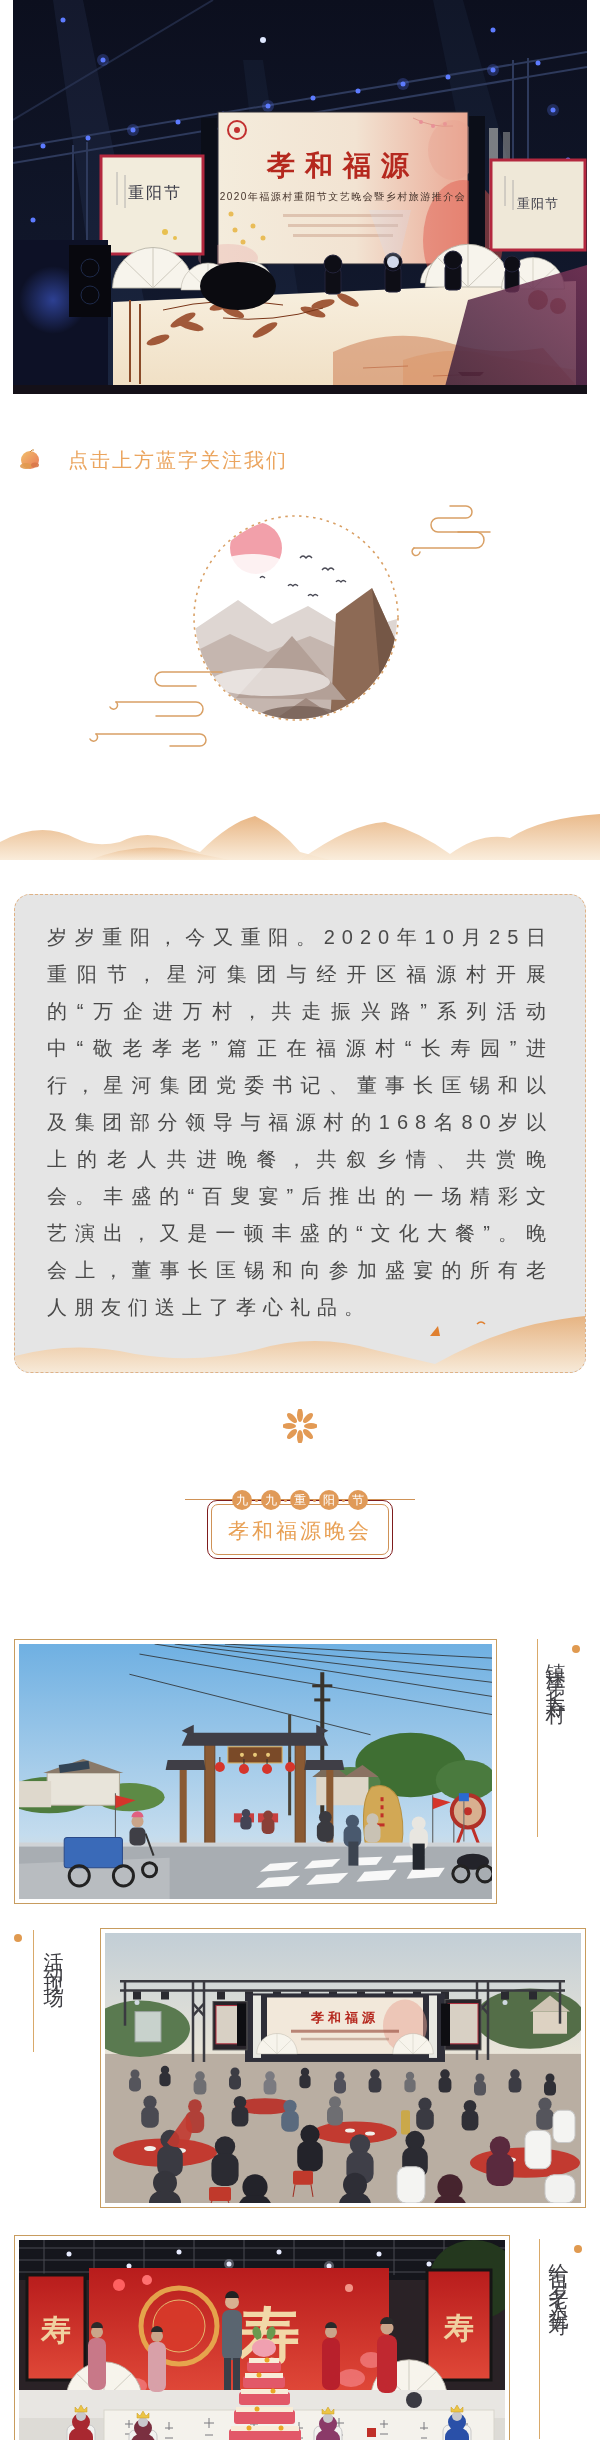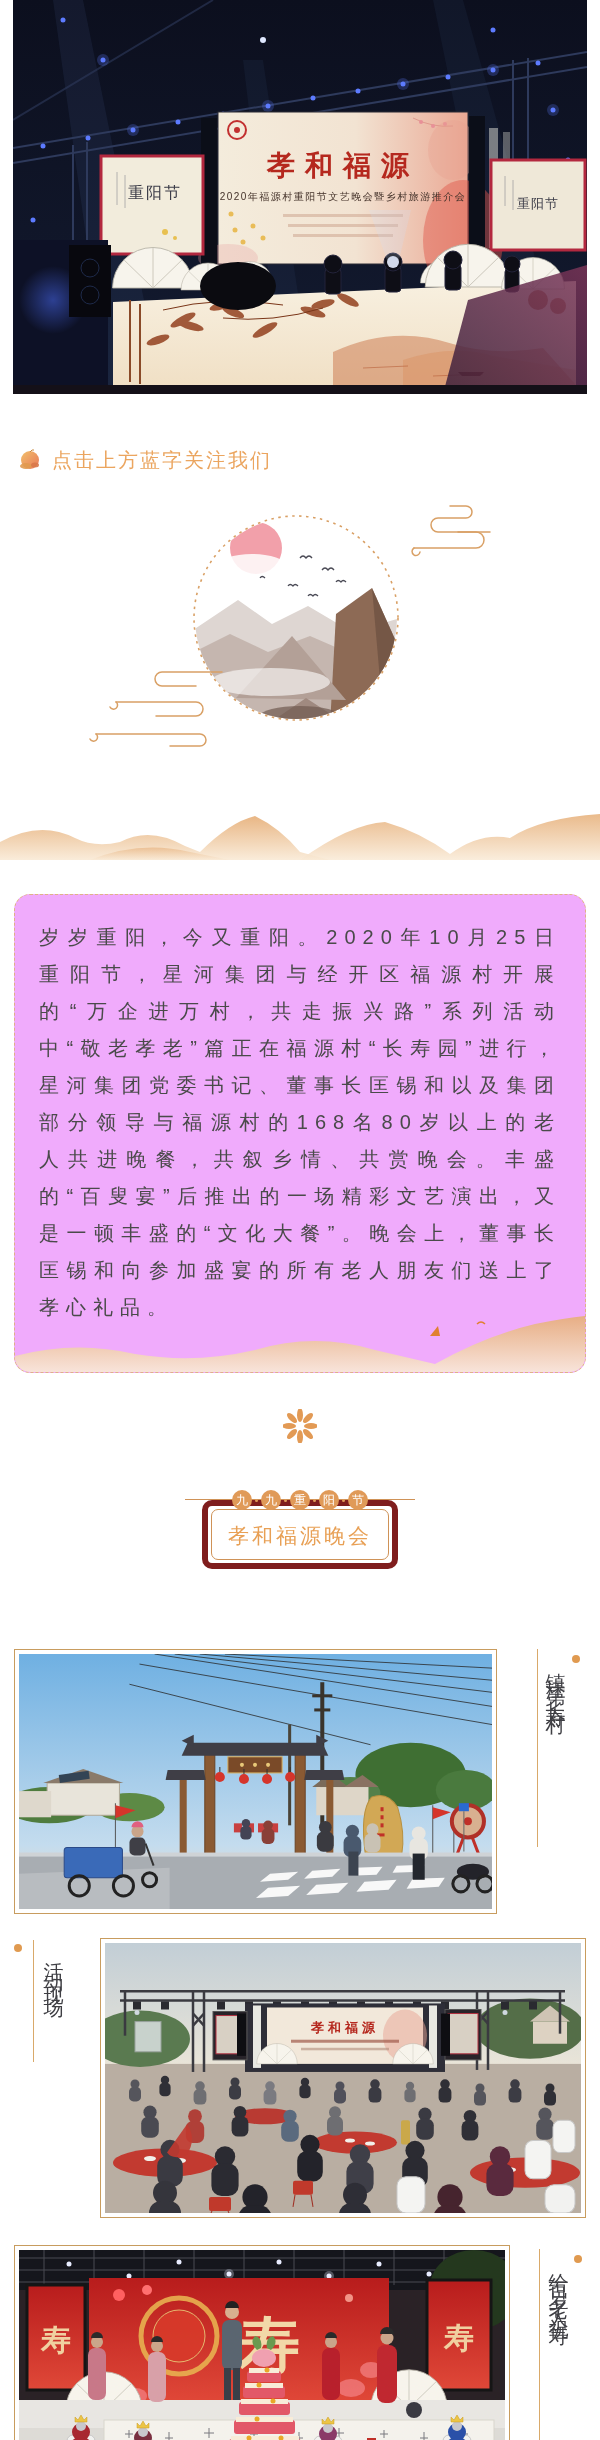--- a/index.html
+++ b/index.html
@@ -1,46 +1,46 @@
 <!DOCTYPE html>
 <html><head>
 <meta charset="utf-8">
 <style>
   html,body{margin:0;padding:0;background:#fff;}
   body{width:600px;font-family:"Liberation Sans","DejaVu Sans",sans-serif;position:relative;}
   svg{display:block;}
   
   .hero{margin:0 13px;height:394px;overflow:hidden;}
   
-  .follow{margin:54px 0 0 18px;height:24px;display:flex;align-items:center;gap:10px;}
+  .follow{margin:54px 0 0 18px;height:24px;display:flex;align-items:center;gap:26px;}
   .follow-text{color:#eba55f;font-size:20px;letter-spacing:2px;}
   
   .decor{margin-top:14px;height:268px;position:relative;}
   
   .title-wrap{position:relative;margin-top:14px;height:92px;}
   .title-mountains{position:absolute;left:0;bottom:0;width:600px;height:48px;}
   .article-title{position:absolute;left:0;top:4px;width:100%;text-align:center;
     font-size:22px;font-weight:500;color:#e0913f;line-height:36px;padding:0 52px;
     box-sizing:border-box;letter-spacing:1px;}
   
   .para-box{margin:34px 14px 0;border:1px dashed #e0b285;border-radius:16px;
-    position:relative;padding:24px 24px 46px;overflow:hidden;background:#f0abfc;}
+    position:relative;padding:24px 32px 46px;overflow:hidden;background:#e5e5e5;}
   .para-text{color:#4a4a4a;font-size:20px;line-height:37px;letter-spacing:7px;
     text-align:justify;position:relative;z-index:1;}
   .para-hills{position:absolute;left:0;right:0;bottom:0;height:56px;z-index:0;}
   
   .flower-div{margin:36px auto 0;width:34px;height:34px;}
   
   .badge{width:230px;margin:46px auto 0;}
   .badge-row{position:relative;height:22px;display:flex;justify-content:center;align-items:center;gap:3px;}
   .badge-row::before{content:"";position:absolute;left:0;right:0;top:10px;height:1px;background:#cf9257;}
   .badge-circle{position:relative;z-index:1;width:20px;height:20px;border-radius:50%;
     background:#e09a58;color:#fff;font-size:12px;line-height:20px;text-align:center;}
   .badge-dot{position:relative;z-index:1;width:3px;height:3px;border-radius:50%;background:#e09a58;}
-  .badge-frame{width:178px;margin:-11px auto 0;border:6px solid #7f1d1d;border-radius:10px;padding:3px;position:relative;z-index:0;background:#fff;}
+  .badge-frame{width:178px;margin:-11px auto 0;border:1px solid #7f1d1d;border-radius:10px;padding:3px;position:relative;z-index:0;background:#fff;}
   .badge-frame-inner{border:1px solid #cf9257;border-radius:7px;padding:12px 2px 9px;}
   .badge-title{text-align:center;color:#e8a055;font-size:21px;letter-spacing:3px;}
   
   .prow{position:relative;width:600px;}
   .pframe{position:absolute;box-sizing:border-box;border:1px solid #c89c5e;background:#fff;padding:4px;}
   .pframe svg{width:100%;height:100%;}
   .cap-dot{position:absolute;width:8px;height:8px;border-radius:50%;background:#e09a50;}
   .cap-line{position:absolute;width:1px;background:#d9a96a;}
   .vcap{position:absolute;writing-mode:vertical-lr;text-orientation:upright;
     color:#3f3f44;font-size:20px;}

